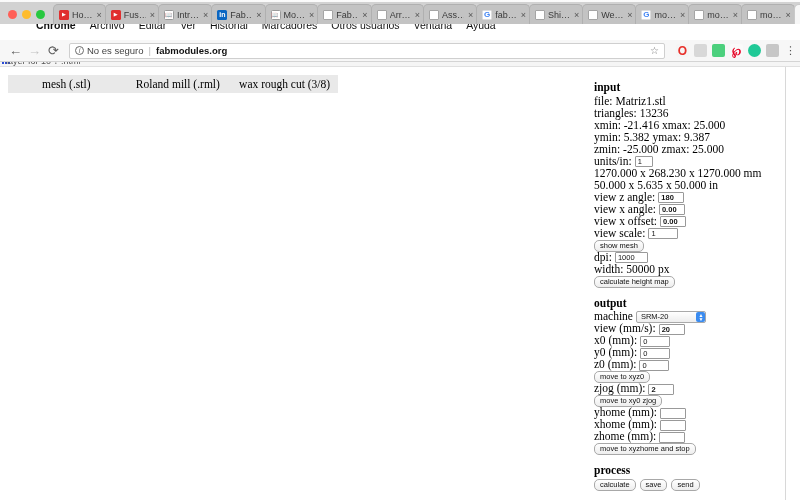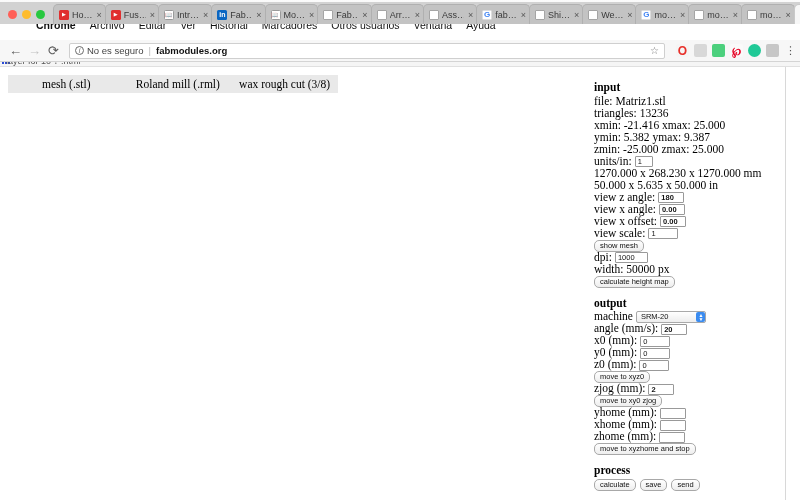--- a/index.html
+++ b/index.html
@@ -429,21 +429,21 @@
 
     <div class="row">
       <span class="lbl">machine</span>
       <span class="selwrap">
         <span>SRM-20</span>
         <span class="arrw">▲<br>▼</span>
       </span>
     </div>
 
     <div class="row">
-      <span class="lbl">angle (mm/s):</span>
+      <span class="lbl">view (mm/s):</span>
       <input class="f w26" value="20" style="">
     </div>
     <div class="row">
       <span class="lbl">x0 (mm):</span>
       <input class="f w30" value="0" style="">
     </div>
     <div class="row">
       <span class="lbl">y0 (mm):</span>
       <input class="f w30" value="0" style="">
     </div>

